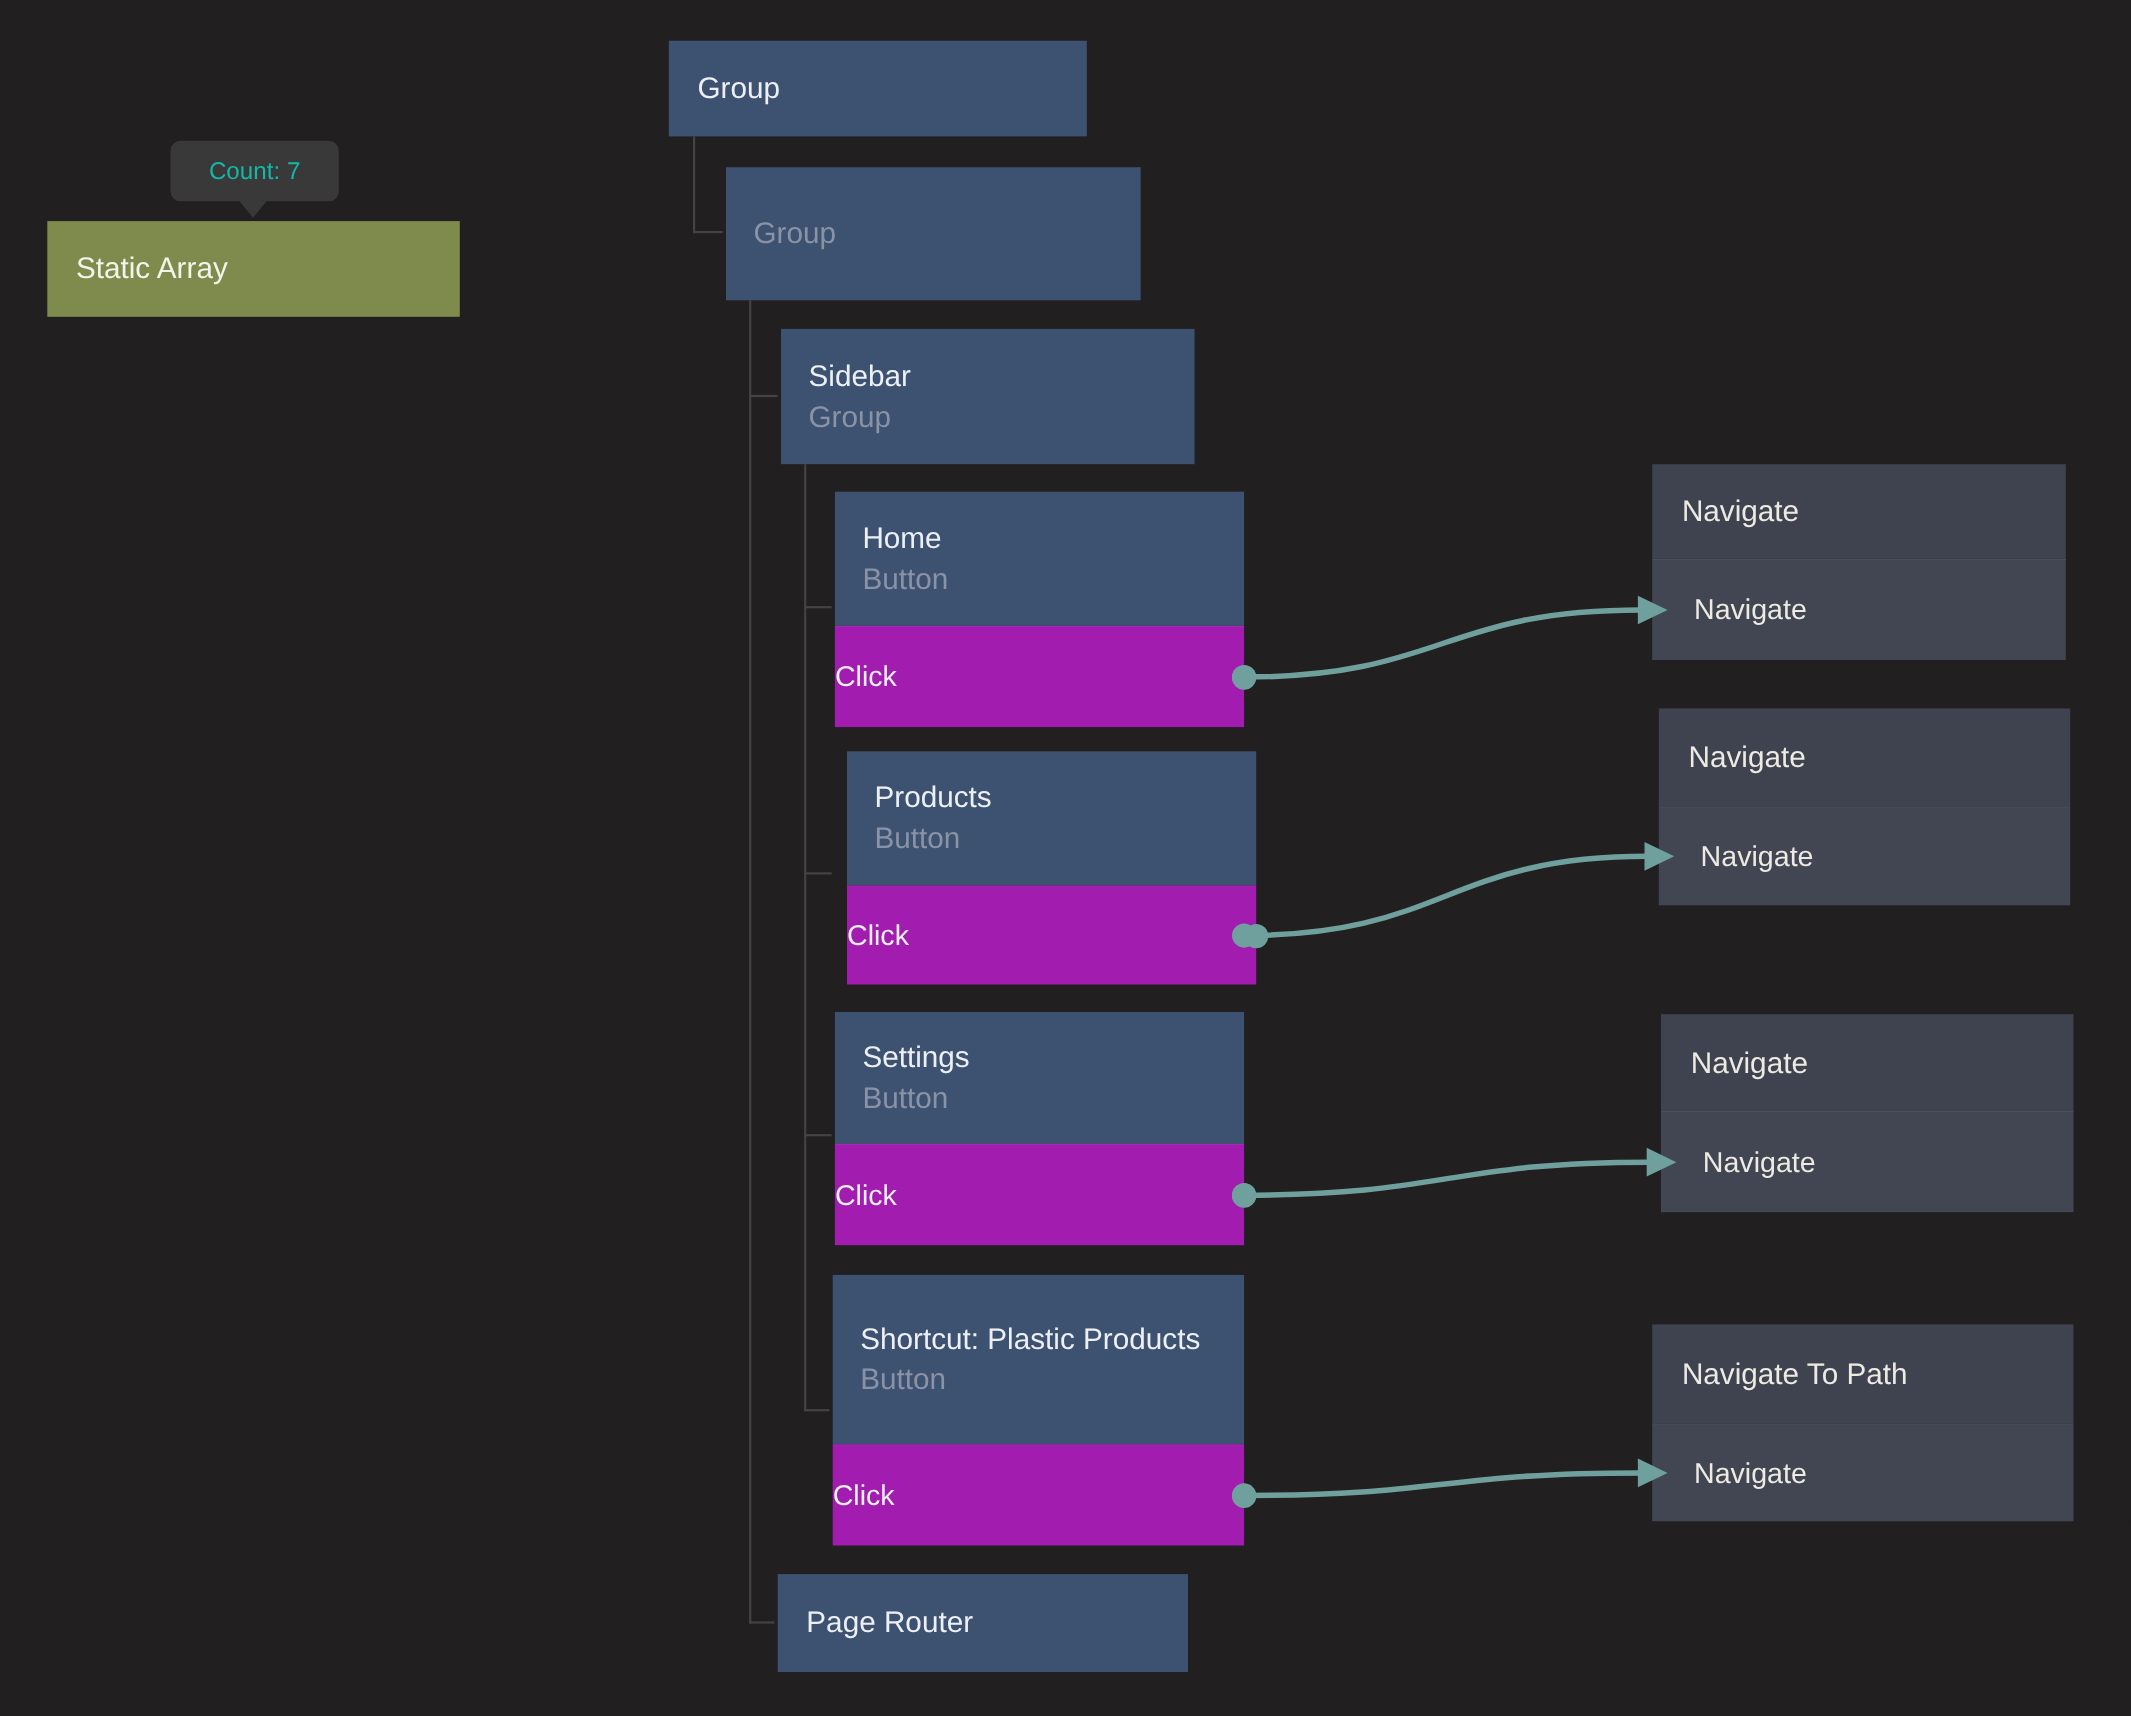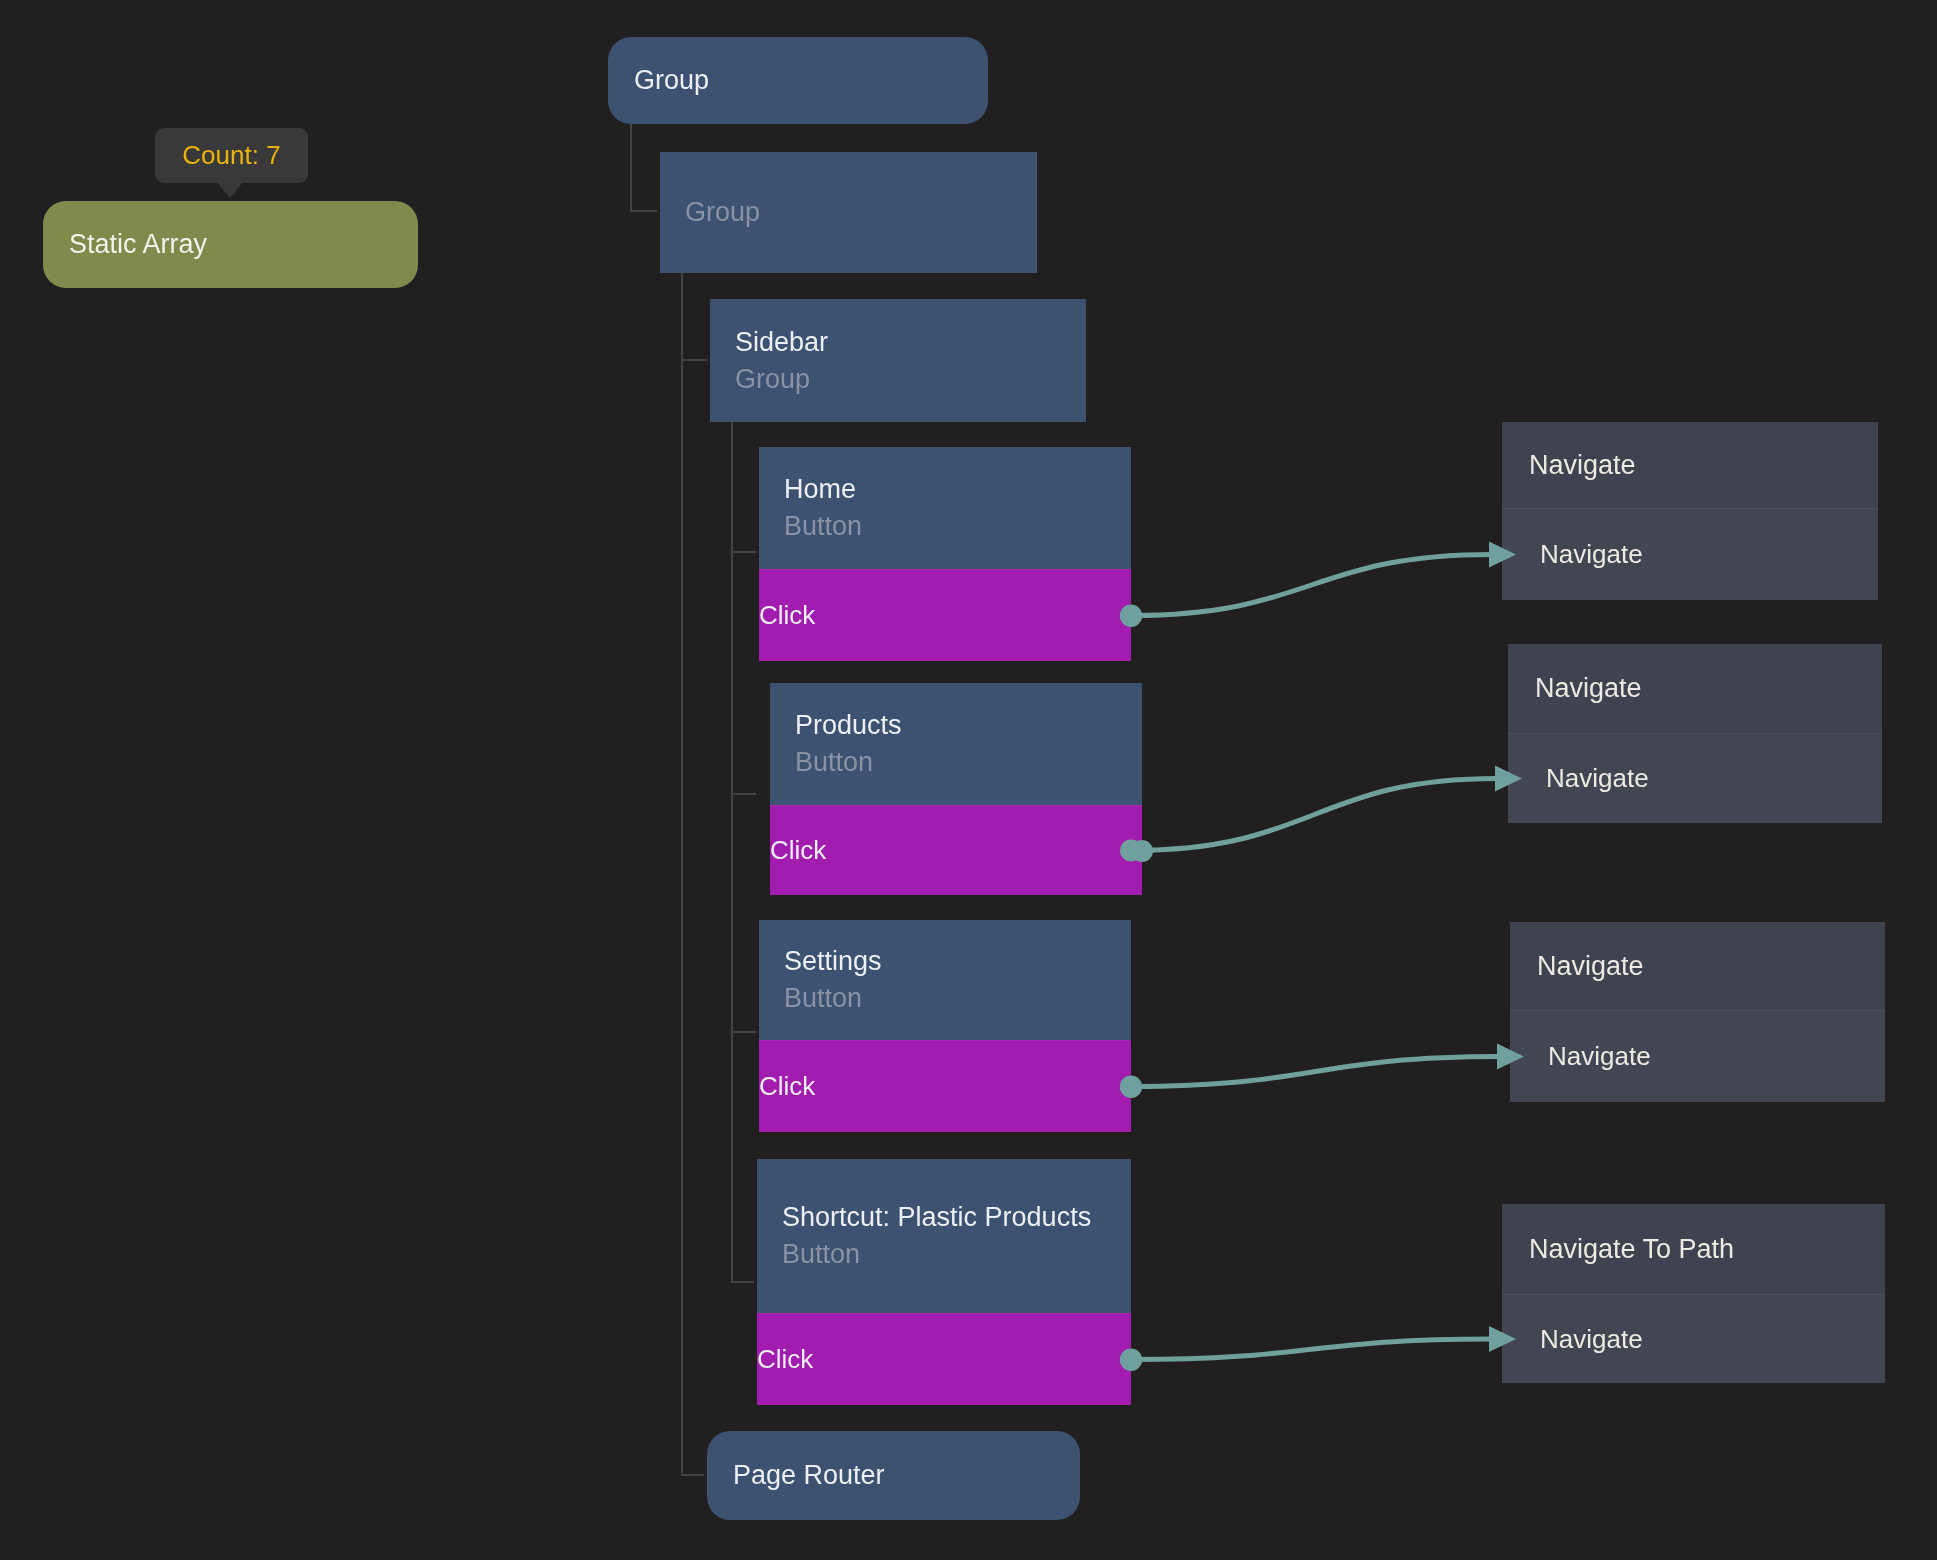--- a/index.html
+++ b/index.html
@@ -6,21 +6,21 @@
   .canvas{
     position:relative;
     width:1937px;height:1560px;
     background:#211F20;
     font-family:"Liberation Sans","DejaVu Sans",sans-serif;
     overflow:hidden;
   }
   
   .tline{position:absolute;background:#434344;}
   
-  .node{position:absolute;box-sizing:border-box;border-radius:23px;}
+  .node{position:absolute;box-sizing:border-box;}
   .node .n-title{
     color:#ECEFF3;font-size:27px;line-height:37px;font-weight:400;
     white-space:pre-line;
   }
   .node .n-sub{
     color:#8A93A6;font-size:27px;line-height:37px;font-weight:400;
   }
   
   .node.blue .n-header{
     background:#3D5170;
@@ -65,21 +65,21 @@
   
   .node.blue-solid{
     background:#3D5170;
     display:flex;align-items:center;padding-left:26px;box-sizing:border-box;
   }
   
   .tooltip{
     position:absolute;left:155px;top:128px;width:153px;height:55px;
     background:#3A393A;border-radius:9px;
     display:flex;align-items:center;justify-content:center;
-    color:#eab308;font-size:26px;
+    color:#14b8a6;font-size:22px;
   }
   .tooltip .tip-arrow{
     position:absolute;left:62px;bottom:-15px;width:0;height:0;
     border-left:13px solid transparent;
     border-right:13px solid transparent;
     border-top:16px solid #3A393A;
   }
   #wires{position:absolute;left:0;top:0;pointer-events:none;}
   #wires path{pointer-events:stroke;}
 </style>

